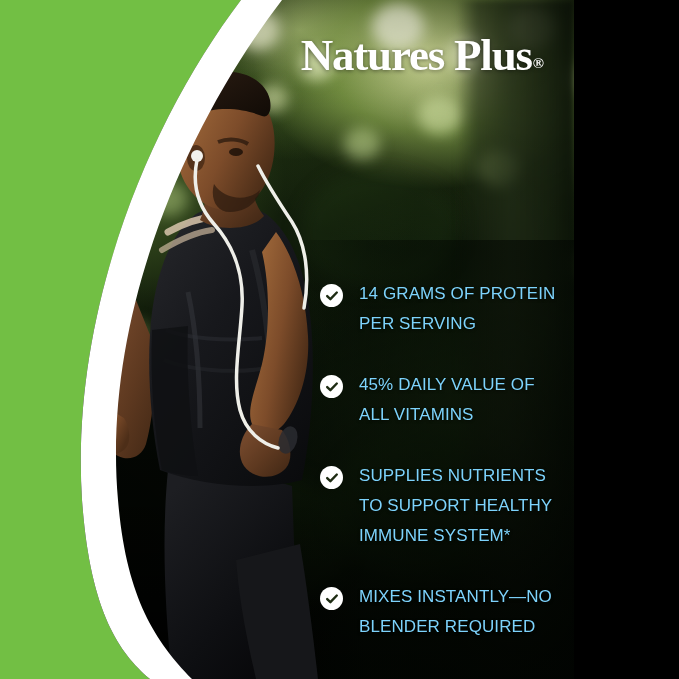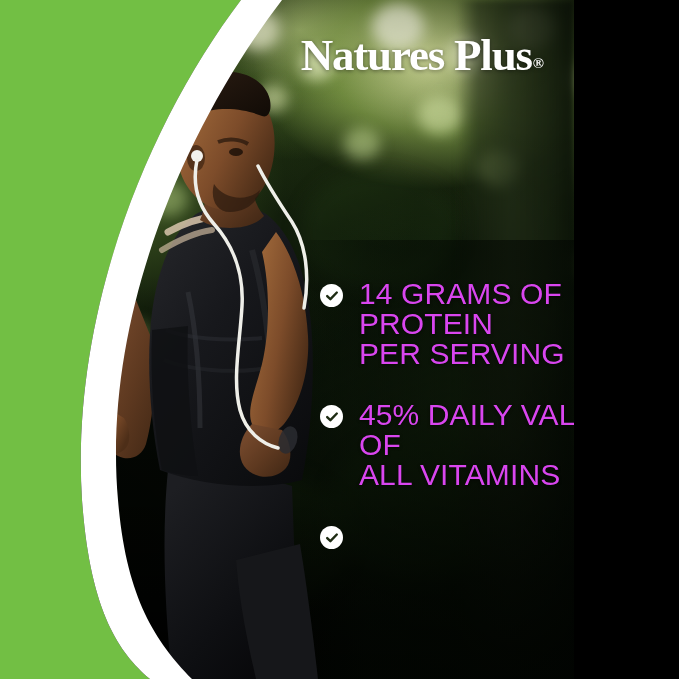--- a/index.html
+++ b/index.html
@@ -114,22 +114,22 @@
     border-radius: 50%;
     background: #ffffff;
     margin-right: 16px;
     margin-top: 5px;
     display: flex;
     align-items: center;
     justify-content: center;
   }
   .check svg { display: block; }
   .bullet-text {
-    color: #d946ef;
-    font-size: 30px;
+    color: #7dd3fc;
+    font-size: 17px;
     line-height: 30px;
     font-weight: normal;
     letter-spacing: 0.1px;
     white-space: pre-line;
     text-shadow: 0 1px 3px rgba(0,0,0,0.55);
   }
 </style>
 </head>
 <body>
 
@@ -267,18 +267,30 @@
       <span class="bullet-text">45% DAILY VALUE OF
 ALL VITAMINS</span>
     </div>
 
     <div class="bullet">
       <span class="check">
         <svg width="14" height="14" viewBox="0 0 14 14" aria-hidden="true">
           <path d="M2.2 7.1 L5.4 10.2 L11.8 3.5" stroke="#1d2b12" stroke-width="2.4" fill="none" stroke-linecap="round" stroke-linejoin="round"></path>
         </svg>
       </span>
-    </div>
-
+      <span class="bullet-text">SUPPLIES NUTRIENTS
+TO SUPPORT HEALTHY
+IMMUNE SYSTEM*</span>
+    </div>
+
+    <div class="bullet">
+      <span class="check">
+        <svg width="14" height="14" viewBox="0 0 14 14" aria-hidden="true">
+          <path d="M2.2 7.1 L5.4 10.2 L11.8 3.5" stroke="#1d2b12" stroke-width="2.4" fill="none" stroke-linecap="round" stroke-linejoin="round"></path>
+        </svg>
+      </span>
+      <span class="bullet-text">MIXES INSTANTLY—NO
+BLENDER REQUIRED</span>
+    </div>
 
   </div>
 
 </div>
 
 </body></html>

